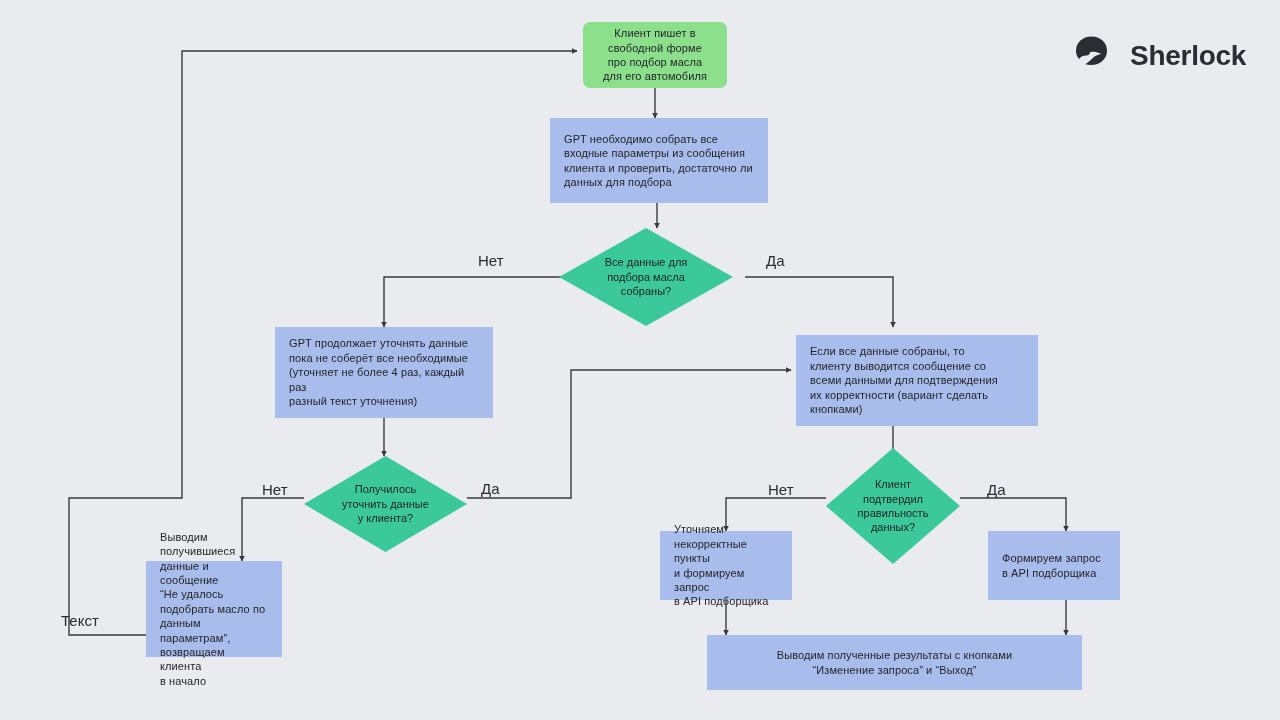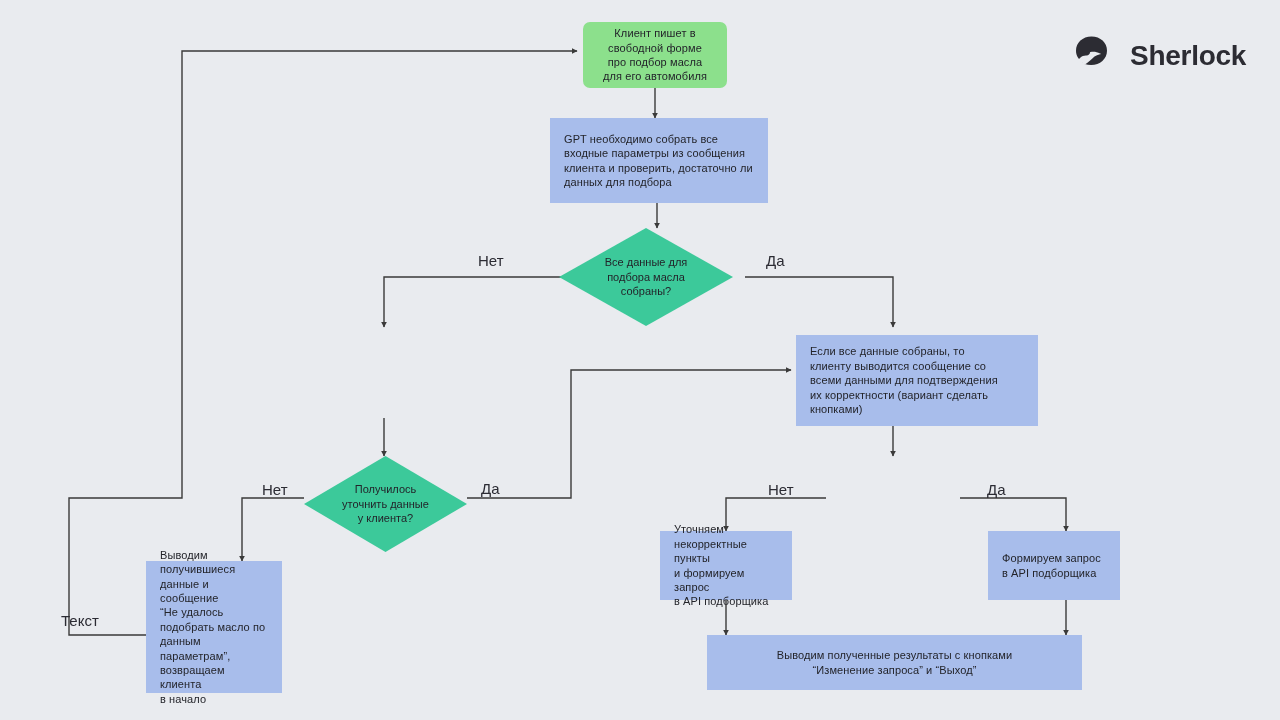--- a/index.html
+++ b/index.html
@@ -127,36 +127,47 @@
 клиента и проверить, достаточно ли
 данных для подбора</div>
 
   <div class="decision" style="left:559px;top:228px;width:174px;height:98px;">
     <div class="dia"></div>
     <div class="dlabel">Все данные для
 подбора масла
 собраны?</div>
   </div>
 
+  <div class="node proc" style="left:275px;top:327px;width:218px;height:91px;">GPT продолжает уточнять данные
+пока не соберёт все необходимые
+(уточняет не более 4 раз, каждый раз
+разный текст уточнения)</div>
 
   <div class="node proc" style="left:796px;top:335px;width:242px;height:91px;">Если все данные собраны, то
 клиенту выводится сообщение со
 всеми данными для подтверждения
 их корректности (вариант сделать
 кнопками)</div>
 
   <div class="decision" style="left:304px;top:456px;width:163px;height:96px;">
     <div class="dia"></div>
     <div class="dlabel">Получилось
 уточнить данные
 у клиента?</div>
   </div>
 
-
-  <div class="node proc" style="left:146px;top:561px;width:136px;height:132px;">Выводим
+  <div class="decision" style="left:826px;top:448px;width:134px;height:116px;">
+    <div class="dia"></div>
+    <div class="dlabel">Клиент
+подтвердил
+правильность
+данных?</div>
+  </div>
+
+  <div class="node proc" style="left:146px;top:561px;width:136px;height:96px;">Выводим
 получившиеся
 данные и сообщение
 “Не удалось
 подобрать масло по
 данным параметрам”,
 возвращаем клиента
 в начало</div>
 
   <div class="node proc" style="left:660px;top:531px;width:132px;height:69px;">Уточняем
 некорректные пункты

